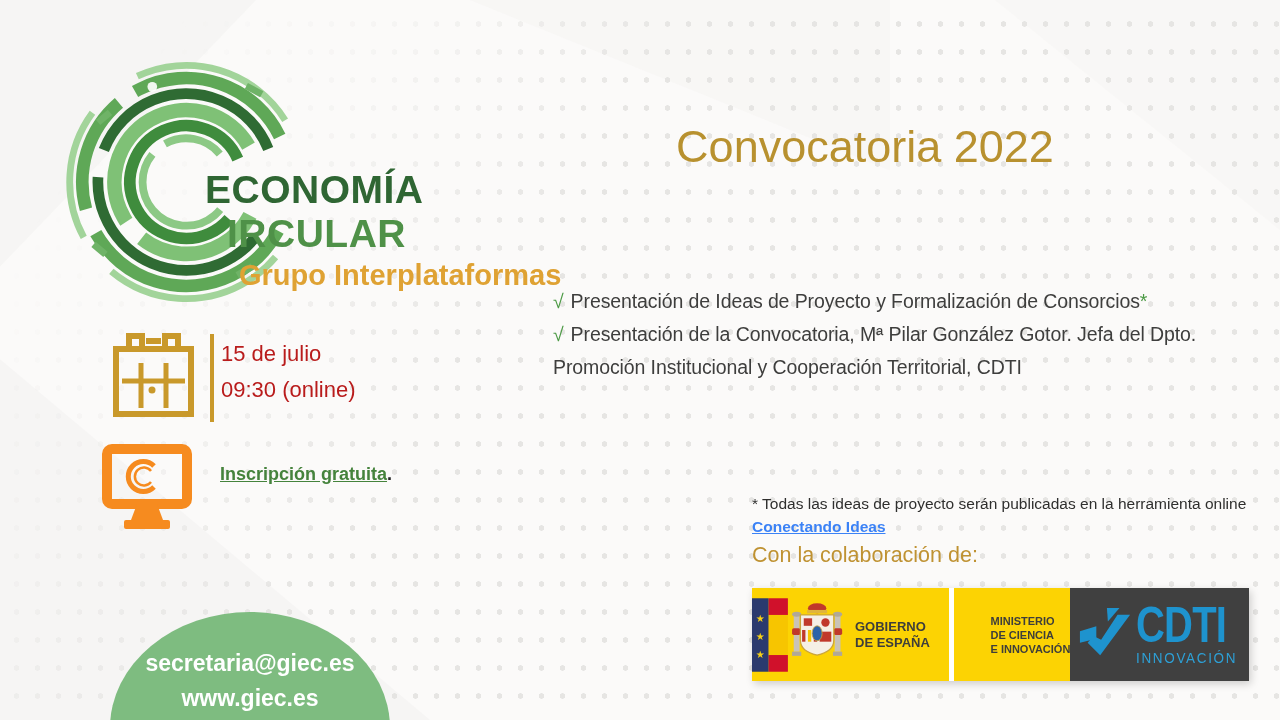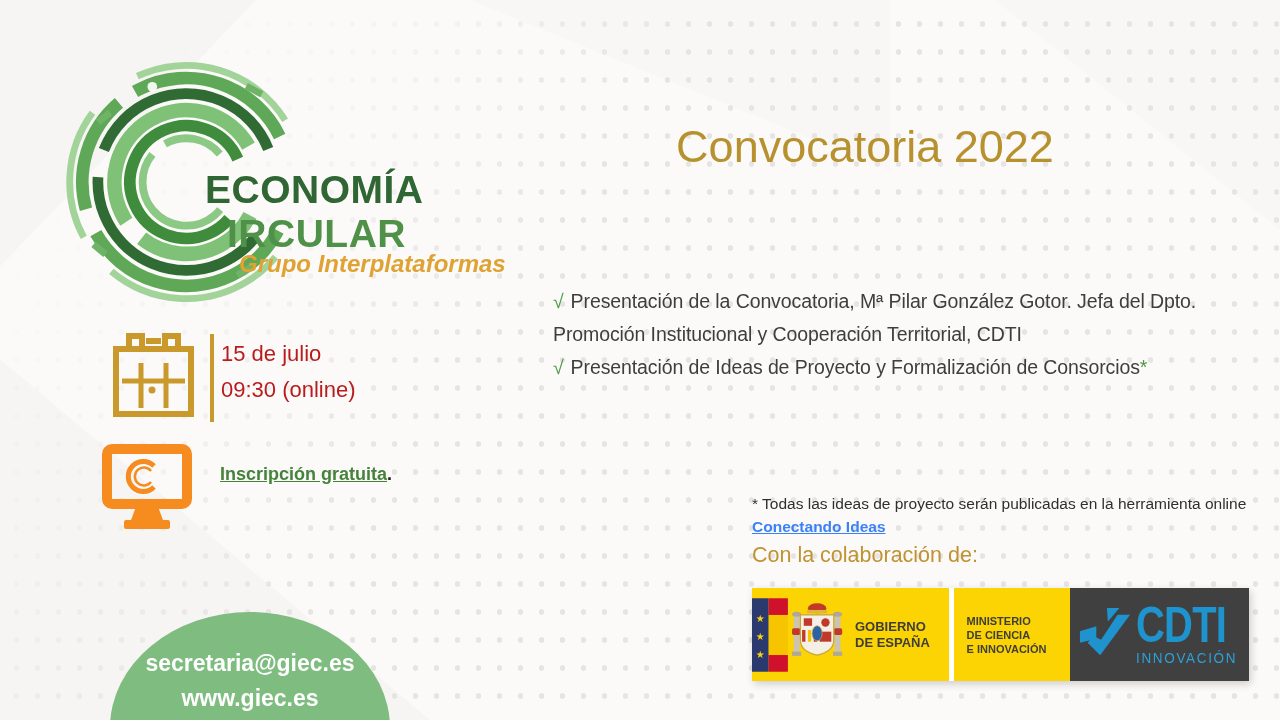--- a/index.html
+++ b/index.html
@@ -24,21 +24,21 @@
   .dots{position:absolute;inset:0;pointer-events:none;
     background-image:radial-gradient(circle,#e3e2e0 2.5px,rgba(0,0,0,0) 3px);
     background-size:21px 28px;background-position:6px 10px;opacity:.85;
     -webkit-mask-image:linear-gradient(125deg,rgba(0,0,0,0) 10%,rgba(0,0,0,.3) 24%,#000 40%);
     mask-image:linear-gradient(125deg,rgba(0,0,0,0) 10%,rgba(0,0,0,.3) 24%,#000 40%);}
 
   
   .logo-art{left:52px;top:46px;width:288px;height:272px;}
   .logo-line1{left:205px;top:168px;font-size:39px;font-weight:700;color:#2f6633;letter-spacing:.5px;}
   .logo-line2{left:227px;top:212px;font-size:39px;font-weight:700;color:#4f9148;letter-spacing:.5px;}
-  .logo-sub{left:239px;top:250px;font-size:24px;font-weight:700;color:#dfa233;font-style:italic;}
+  .logo-sub{left:239px;top:259px;font-size:29px;font-weight:700;color:#dfa233;}
 
   
   .calendar-icon{left:106px;top:328px;width:95px;height:95px;}
   .gold-bar{left:210px;top:334px;width:4px;height:88px;background:#c9992b;}
   .event-text{left:221px;top:336px;font-size:22px;line-height:36px;color:#b91c1c;}
   .monitor-icon{left:101px;top:443px;width:92px;height:88px;}
   .register{left:220px;top:464px;font-size:18px;font-weight:700;}
   .register .lnk{color:#45833c;text-decoration:underline;}
   .register .dot{color:#222;}
 
@@ -56,21 +56,21 @@
   .footnote{left:752px;top:492px;width:508px;font-size:15.5px;line-height:23px;color:#2f2f2e;}
   .footnote .lnk{color:#3b82f6;font-weight:700;text-decoration:underline;}
   .collab{left:752px;top:543px;font-size:21.5px;color:#bf9232;}
 
   
   .partners{left:752px;top:588px;width:497px;height:93px;display:flex;
             box-shadow:2px 3px 8px rgba(0,0,0,.18);}
   .gov{width:197px;background:#fcd303;display:flex;align-items:center;gap:7px;}
   .gov-text{font-size:13px;font-weight:700;line-height:16px;color:#3e3e3b;}
   .divider{width:5px;background:#fff;}
-  .ministry{width:117px;background:#fcd303;display:flex;align-items:center;padding-left:13px;box-sizing:border-box;}
+  .ministry{width:117px;background:#fcd303;display:flex;align-items:center;padding-left:13px;box-sizing:border-box;justify-content:flex-end;}
   .ministry-text{font-size:11px;font-weight:700;line-height:14px;color:#3e3e3b;}
   .cdti{flex:1;background:#404040;display:flex;align-items:center;padding-left:8px;box-sizing:border-box;}
   .cdti-txt{margin-left:4px;}
   .cdti-name{font-size:50px;line-height:44px;font-weight:700;color:#1e93ce;
              transform:scaleX(.8);transform-origin:left center;letter-spacing:-1px;}
   .cdti-tag{font-size:14.5px;letter-spacing:1.8px;color:#2da0d6;margin-top:3px;
             transform:scaleX(.93);transform-origin:left center;}
 
   
   .ellipse{left:110px;top:612px;width:280px;height:232px;background:#7ebc80;
@@ -105,22 +105,22 @@
 </svg>
 <div class="abs logo-line1">ECONOMÍA</div>
 <div class="abs logo-line2">IRCULAR</div>
 <div class="abs logo-sub">Grupo Interplataformas</div>
 
 <div class="abs title">
   <div>Convocatoria 2022</div>
 </div>
 
 <div class="abs bullets">
+  <div><span class="check">√</span><span>Presentación de Ideas de Proyecto y Formalización de Consorcios</span><span class="suffix">*</span></div>
   <div><span class="check">√</span><span>Presentación de la Convocatoria, Mª Pilar González Gotor. Jefa del Dpto. Promoción Institucional y Cooperación Territorial, CDTI</span><span class="suffix"></span></div>
-  <div><span class="check">√</span><span>Presentación de Ideas de Proyecto y Formalización de Consorcios</span><span class="suffix">*</span></div>
 </div>
 
 <svg class="abs calendar-icon" viewBox="0 0 95 95">
   <g fill="none" stroke="#c9992b" stroke-width="6">
     <path d="M23 21 V8 H36 V21"></path>
     <path d="M59 21 V8 H72 V21"></path>
     <path d="M40 13 H55"></path>
     <rect x="10" y="21" width="75" height="65"></rect>
   </g>
   <g fill="none" stroke="#c9992b" stroke-width="5">

